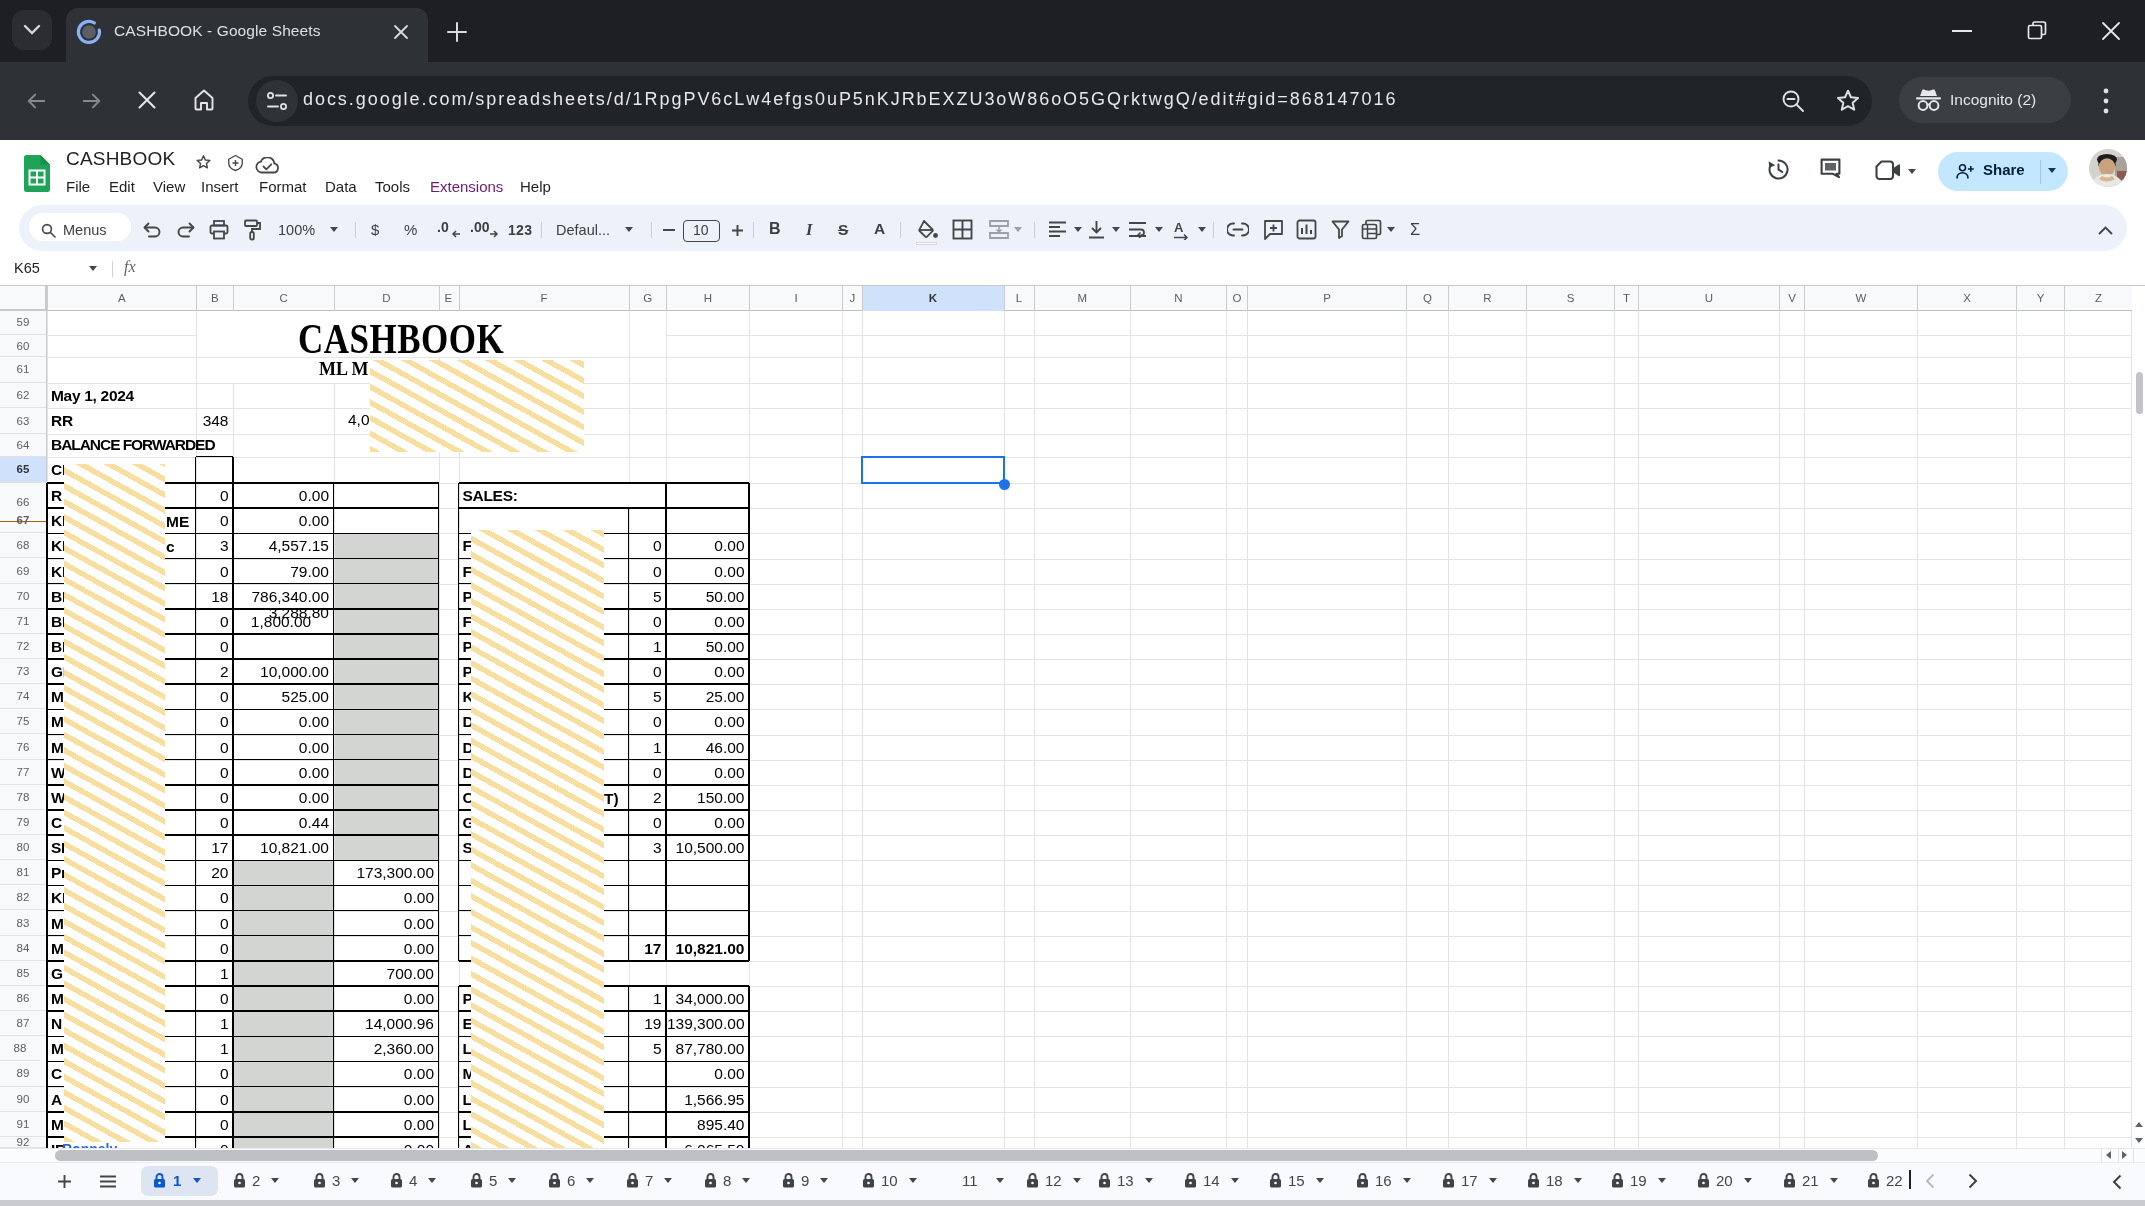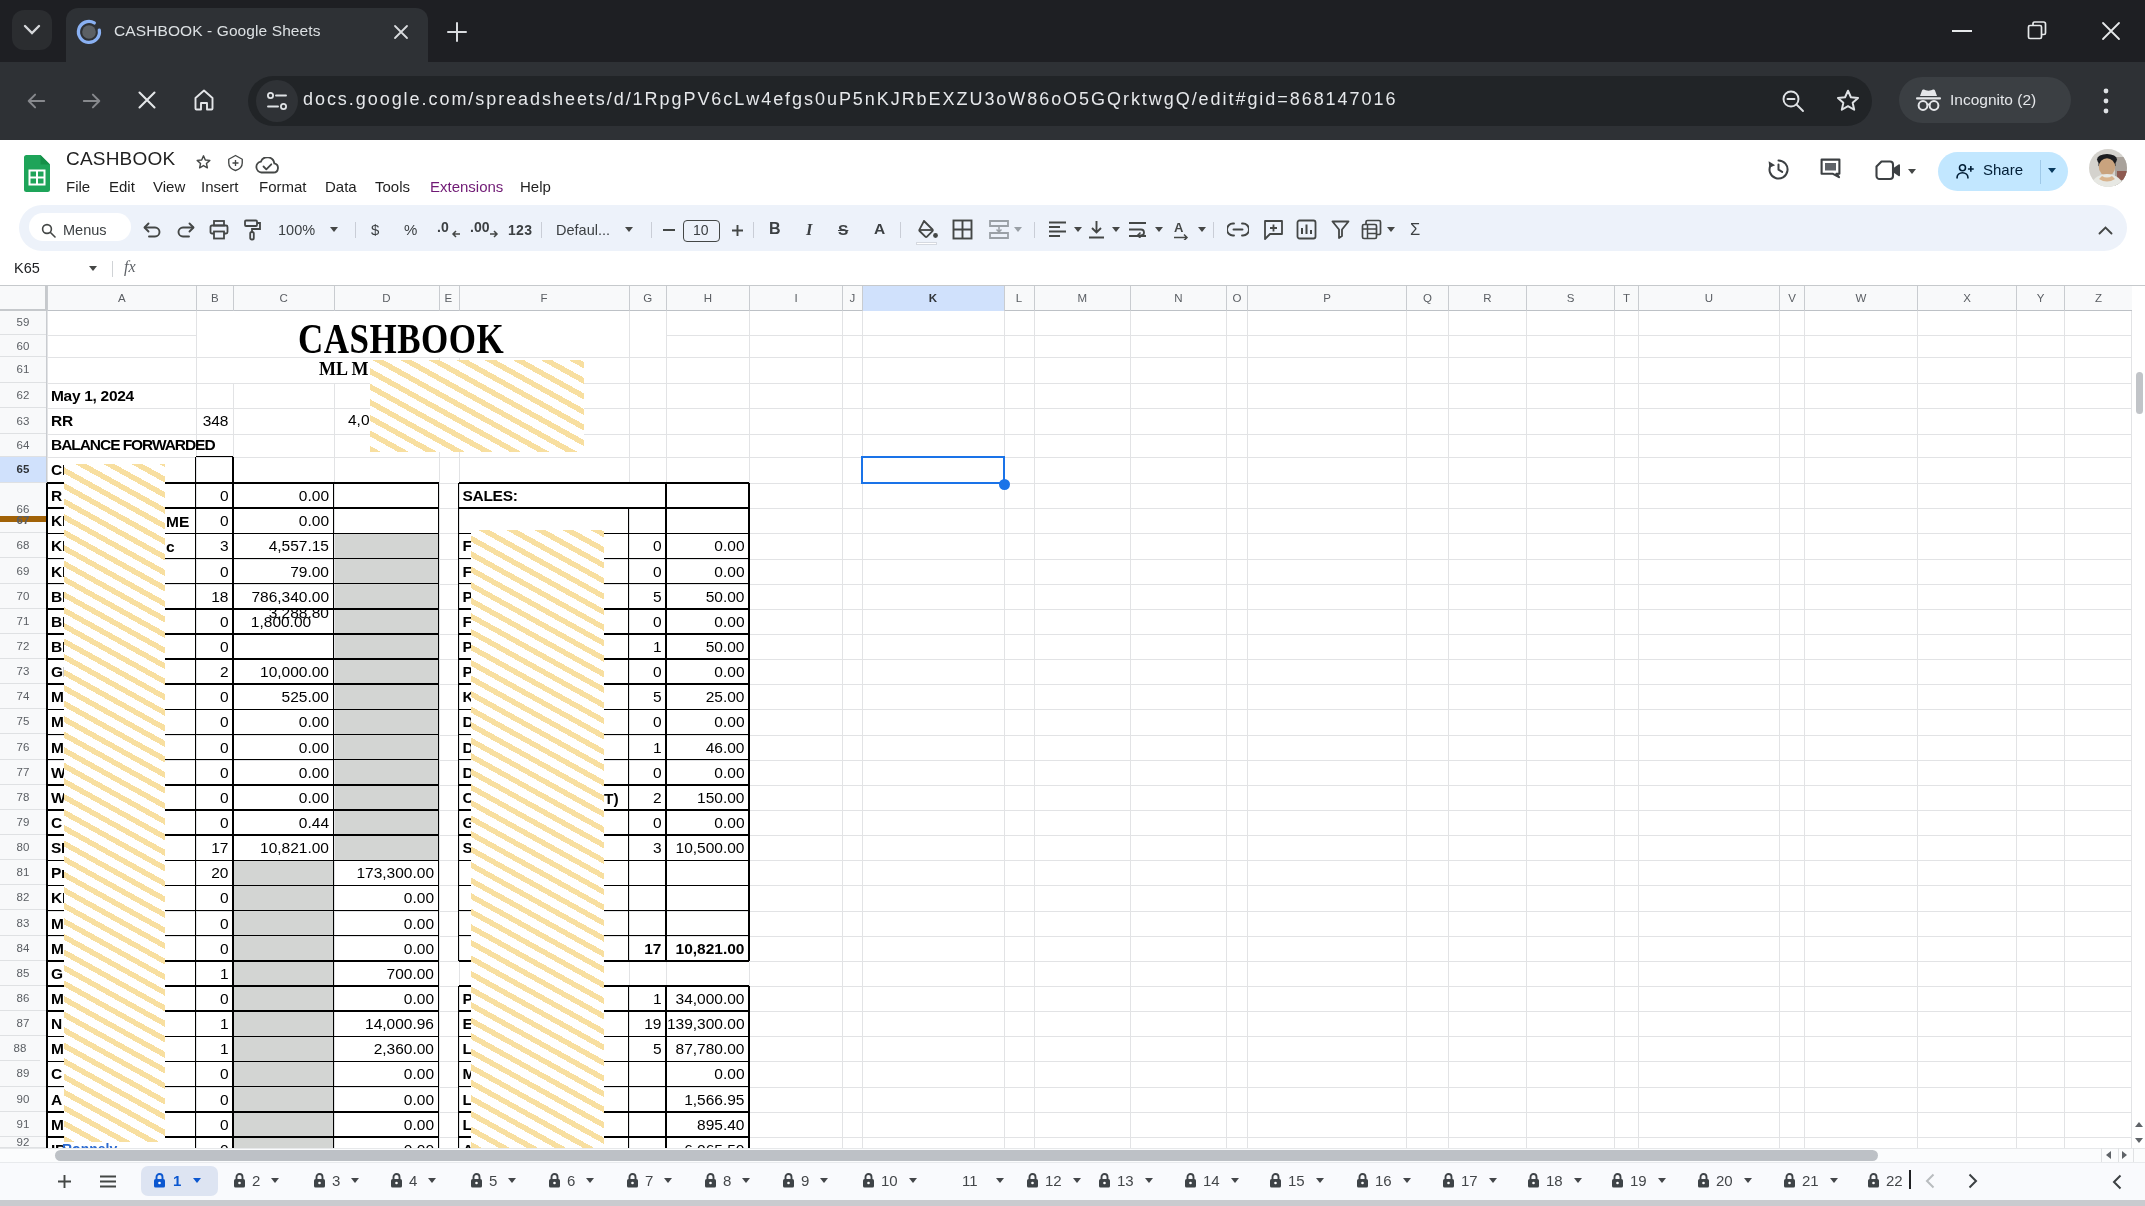--- a/index.html
+++ b/index.html
@@ -124,21 +124,21 @@
     <path d="M6.5 1.5 H15 a3 3 0 0 1 3 3 V16 a3 3 0 0 1 -3 3 H4.5 a3 3 0 0 1 -3-3 V6.5 Z" fill="none" stroke="#3c4043" stroke-width="2.1" stroke-linejoin="round"></path>
     <path d="M18.5 8 L23.5 4.5 a1 1 0 0 1 1.5 .8 V15.2 a1 1 0 0 1 -1.5 .8 L18.5 12.5 Z" fill="#3c4043"></path>
   </svg>
 <div class="car" style="left:1908px;top:169px;border-top-color:#444746;"></div>
 <div class="abs" style="left:1938px;top:152px;width:130px;height:39px;background:#c2e7ff;border-radius:20px;"></div>
 <svg class="ic" style="left:1955px;top:162px" width="20" height="18" viewBox="0 0 24 20">
     <circle cx="9" cy="6" r="3.6" fill="none" stroke="#001d35" stroke-width="1.9"></circle>
     <path d="M2.5 19 v-1.5 a6.5 5.5 0 0 1 13 0 V19" fill="none" stroke="#001d35" stroke-width="1.9"></path>
     <path d="M19 4 v7 M15.5 7.5 h7" stroke="#001d35" stroke-width="1.9"></path>
   </svg>
-<div class="abs" style="left:1983px;top:161px;font-size:15px;font-weight:400;color:#001d35;">Share</div>
+<div class="abs" style="left:1983px;top:161px;font-size:15px;font-weight:700;color:#001d35;">Share</div>
 <div class="abs" style="left:2040px;top:160px;width:1px;height:24px;background:#9fc9e8;"></div>
 <div class="car" style="left:2048px;top:168px;border-top-color:#083a5e;"></div>
 <svg class="ic" style="left:2089px;top:149px" width="38" height="38" viewBox="0 0 38 38">
     <defs>
       <clipPath id="av">
         <circle cx="19" cy="19" r="19"></circle>
       </clipPath>
     </defs>
     <g clip-path="url(#av)">
       <rect width="38" height="38" fill="#d4d2cd"></rect>
@@ -300,21 +300,21 @@
 <div class="abs" style="left:2016px;top:286px;width:48px;height:24.5px;background:transparent;border-left:1px solid #c9ccd0;color:#5a5e63;font-weight:400;font-size:11.5px;display:flex;align-items:center;justify-content:center;">Y</div>
 <div class="abs" style="left:2064px;top:286px;width:68px;height:24.5px;background:transparent;border-left:1px solid #c9ccd0;color:#5a5e63;font-weight:400;font-size:11.5px;display:flex;align-items:center;justify-content:center;">Z</div>
 <div class="abs" style="left:0px;top:310.5px;width:47px;height:837.5px;background:#f8f9fa;border-right:1px solid #c9ccd0;"></div>
 <div class="abs" style="left:0;top:310.5px;width:46px;height:24.5px;border-bottom:1px solid #dfe1e3;color:#5a5e63;font-weight:400;font-size:11.5px;display:flex;align-items:center;justify-content:center;">59</div>
 <div class="abs" style="left:0;top:335.0px;width:46px;height:22.0px;border-bottom:1px solid #dfe1e3;color:#5a5e63;font-weight:400;font-size:11.5px;display:flex;align-items:center;justify-content:center;">60</div>
 <div class="abs" style="left:0;top:357.0px;width:46px;height:25.5px;border-bottom:1px solid #dfe1e3;color:#5a5e63;font-weight:400;font-size:11.5px;display:flex;align-items:center;justify-content:center;">61</div>
 <div class="abs" style="left:0;top:382.5px;width:46px;height:25.5px;border-bottom:1px solid #dfe1e3;color:#5a5e63;font-weight:400;font-size:11.5px;display:flex;align-items:center;justify-content:center;">62</div>
 <div class="abs" style="left:0;top:408.0px;width:46px;height:26.0px;border-bottom:1px solid #dfe1e3;color:#5a5e63;font-weight:400;font-size:11.5px;display:flex;align-items:center;justify-content:center;">63</div>
 <div class="abs" style="left:0;top:434.0px;width:46px;height:22.5px;border-bottom:1px solid #dfe1e3;color:#5a5e63;font-weight:400;font-size:11.5px;display:flex;align-items:center;justify-content:center;">64</div>
 <div class="abs" style="left:0;top:456.5px;width:46px;height:26.5px;background:#d0e1fc;border-bottom:1px solid #dfe1e3;color:#2f3338;font-weight:600;font-size:11.5px;display:flex;align-items:center;justify-content:center;">65</div>
-<div class="abs" style="left:0;top:483.0px;width:46px;height:21px;border-bottom:6px solid #a16207;color:#5a5e63;font-weight:400;font-size:11.5px;display:flex;align-items:center;justify-content:center;margin-top:18px;">66</div>
+<div class="abs" style="left:0;top:483.0px;width:46px;height:39px;border-bottom:1px solid #a16207;color:#5a5e63;font-weight:400;font-size:11.5px;display:flex;align-items:center;justify-content:center;">66</div>
 <div class="abs" style="left:0;top:508.1px;width:46px;height:25.1px;border-bottom:1px solid #dfe1e3;color:#5a5e63;font-weight:700;font-size:11.5px;display:flex;align-items:center;justify-content:center;">67</div>
 <div class="abs" style="left:0;top:533.3px;width:46px;height:25.2px;border-bottom:1px solid #dfe1e3;color:#5a5e63;font-weight:400;font-size:11.5px;display:flex;align-items:center;justify-content:center;">68</div>
 <div class="abs" style="left:0;top:558.5px;width:46px;height:25.1px;border-bottom:1px solid #dfe1e3;color:#5a5e63;font-weight:400;font-size:11.5px;display:flex;align-items:center;justify-content:center;">69</div>
 <div class="abs" style="left:0;top:583.6px;width:46px;height:25.1px;border-bottom:1px solid #dfe1e3;color:#5a5e63;font-weight:400;font-size:11.5px;display:flex;align-items:center;justify-content:center;">70</div>
 <div class="abs" style="left:0;top:608.8px;width:46px;height:25.1px;border-bottom:1px solid #dfe1e3;color:#5a5e63;font-weight:400;font-size:11.5px;display:flex;align-items:center;justify-content:center;">71</div>
 <div class="abs" style="left:0;top:633.9px;width:46px;height:25.1px;border-bottom:1px solid #dfe1e3;color:#5a5e63;font-weight:400;font-size:11.5px;display:flex;align-items:center;justify-content:center;">72</div>
 <div class="abs" style="left:0;top:659.0px;width:46px;height:25.2px;border-bottom:1px solid #dfe1e3;color:#5a5e63;font-weight:400;font-size:11.5px;display:flex;align-items:center;justify-content:center;">73</div>
 <div class="abs" style="left:0;top:684.2px;width:46px;height:25.1px;border-bottom:1px solid #dfe1e3;color:#5a5e63;font-weight:400;font-size:11.5px;display:flex;align-items:center;justify-content:center;">74</div>
 <div class="abs" style="left:0;top:709.4px;width:46px;height:25.1px;border-bottom:1px solid #dfe1e3;color:#5a5e63;font-weight:400;font-size:11.5px;display:flex;align-items:center;justify-content:center;">75</div>
 <div class="abs" style="left:0;top:734.5px;width:46px;height:25.1px;border-bottom:1px solid #dfe1e3;color:#5a5e63;font-weight:400;font-size:11.5px;display:flex;align-items:center;justify-content:center;">76</div>

